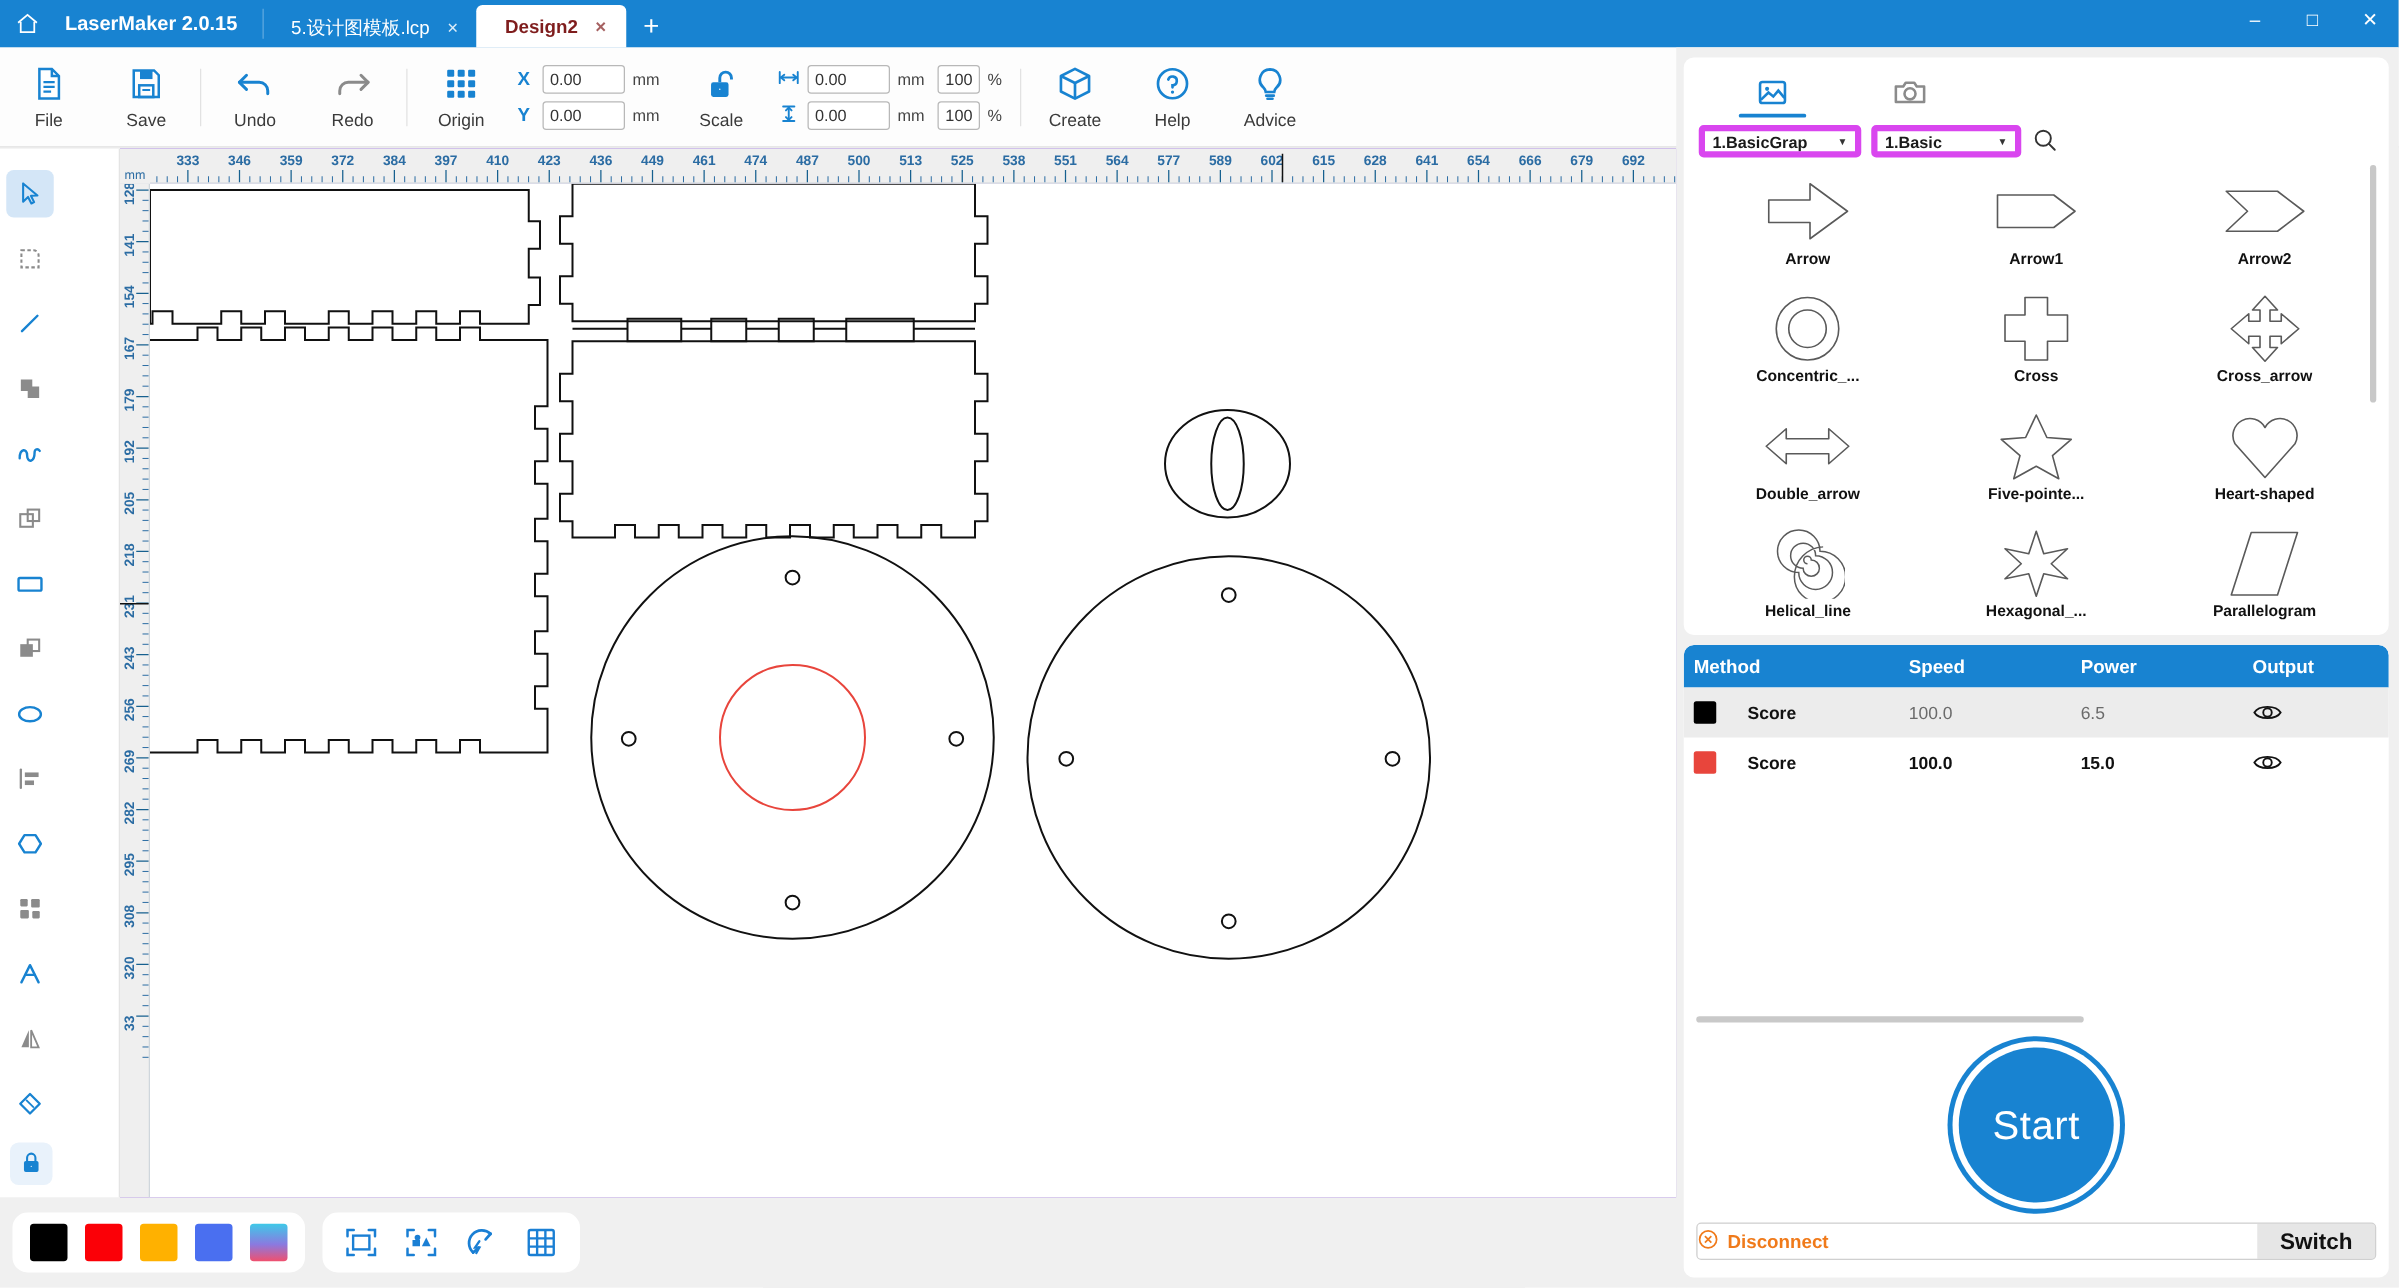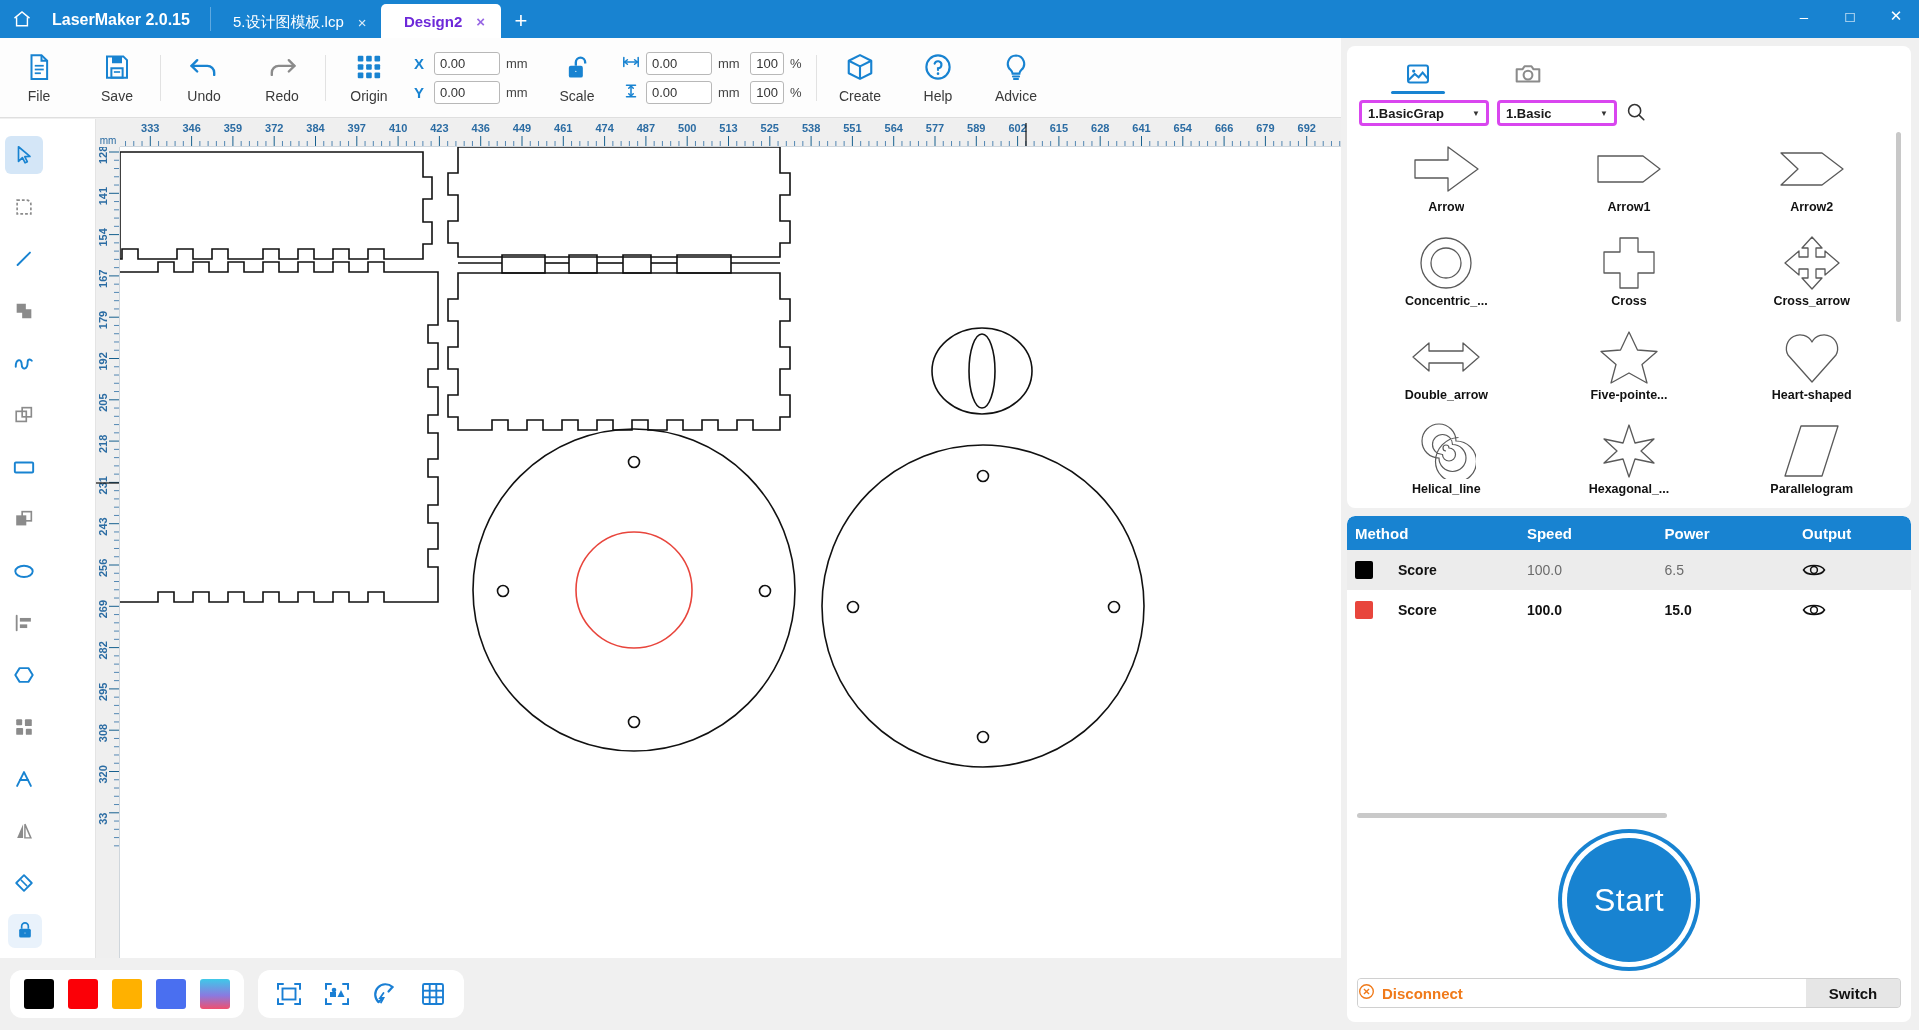--- a/index.html
+++ b/index.html
@@ -26,21 +26,21 @@
     color:#fff; font-weight:bold; font-size:16px; padding:0 20px 9px 8px;
     white-space:nowrap;
   }
   .tabdiv { width:1px; height:24px; background:#5fa9e0; margin:0 0 7px 0; }
   .tab {
     height:32px; display:flex; align-items:center; padding:0 14px 0 22px;
     color:#fff; font-size:15px; white-space:nowrap; position:relative;
     min-width:120px; justify-content:center; gap:14px;
   }
   .tab.active {
-    background:#fff; color:#6d28d9; font-weight:bold; border-radius:5px 5px 0 0;
+    background:#fff; color:#7f1d1d; font-weight:bold; border-radius:5px 5px 0 0;
     height:34px;
   }
   .tab .tabname { font-size:15px; }
   .tab .tabclose { font-size:15px; opacity:.85; line-height:1; }
   .tab.active .tabclose { opacity:.7; }
   .newtab {
     color:#fff; font-size:22px; padding:0 14px 6px 14px; line-height:1;
   }
   .wincontrols {
     margin-left:auto; display:flex; align-items:flex-start; height:38px;
@@ -131,21 +131,21 @@
   .libtab {
     width:110px; height:40px; display:flex; flex-direction:column;
     align-items:center; justify-content:center; position:relative;
   }
   .libtab .underline {
     position:absolute; bottom:0; left:28px; right:28px; height:3px;
     background:#1883d1; border-radius:2px;
   }
   .libfilters { display:flex; align-items:center; gap:8px; padding:6px 4px 6px 4px; }
   .selbox {
-    height:26px; border:3px solid #d946ef; border-radius:4px; background:#fff;
+    height:26px; border:5px solid #d946ef; border-radius:4px; background:#fff;
     display:flex; align-items:center; justify-content:space-between;
     padding:0 6px; font-size:13px; font-weight:bold; color:#1a1a1a;
     overflow:hidden; white-space:nowrap;
   }
   .selbox .caret { font-size:8px; color:#333; margin-left:6px; }
   .shapegrid {
     display:grid; grid-template-columns:repeat(3,1fr); gap:0;
     height:372px; overflow:hidden; position:relative;
   }
   .shapecell {
@@ -199,21 +199,21 @@
     display:flex; width:calc(100% - 20px); margin:16px 10px 4px 10px;
     height:30px; border:1px solid #d0d0d0; border-radius:4px; overflow:hidden;
     background:#e6e6e6;
   }
   .disconn {
     flex:1; background:#fff; display:flex; align-items:center; 
     gap:7px; color:#f07a1a; font-size:15px; font-weight:bold;
   }
   .switchbtn {
     width:94px; background:#e6e6e6; display:flex; align-items:center;
-    justify-content:center; font-size:15px; font-weight:bold; color:#111;
+    justify-content:center; font-size:18px; font-weight:bold; color:#111;
   }
 
   
   .bottombar {
     position:absolute; left:0; bottom:0; width:1341px; height:72px;
     background:#f0f0f0; display:flex; align-items:center; padding:0 10px;
     gap:14px;
   }
   .pill {
     background:#fff; border-radius:12px; height:48px; display:flex;

